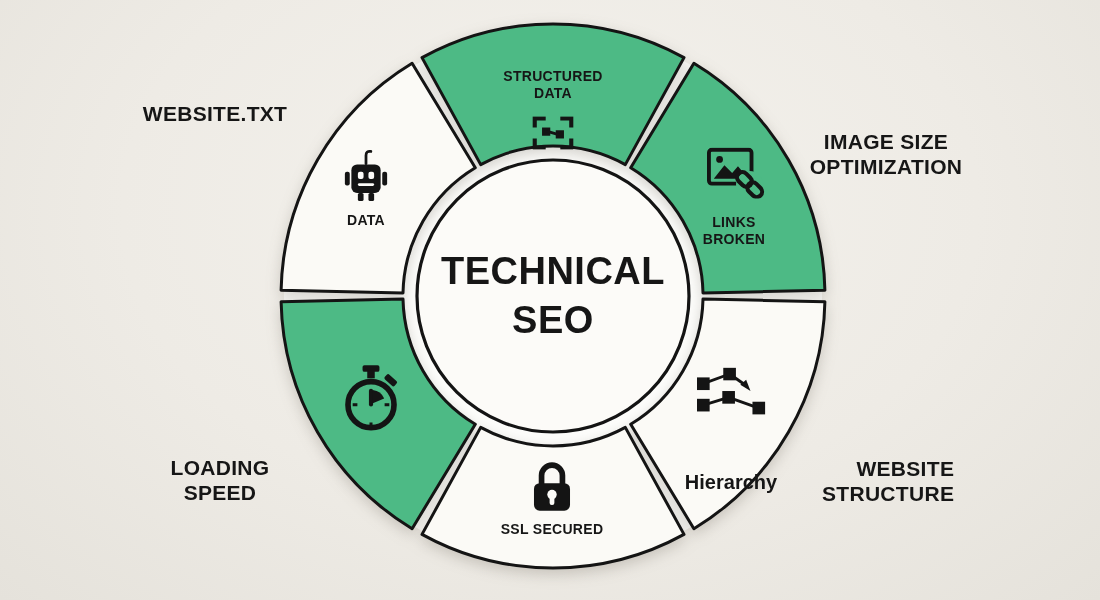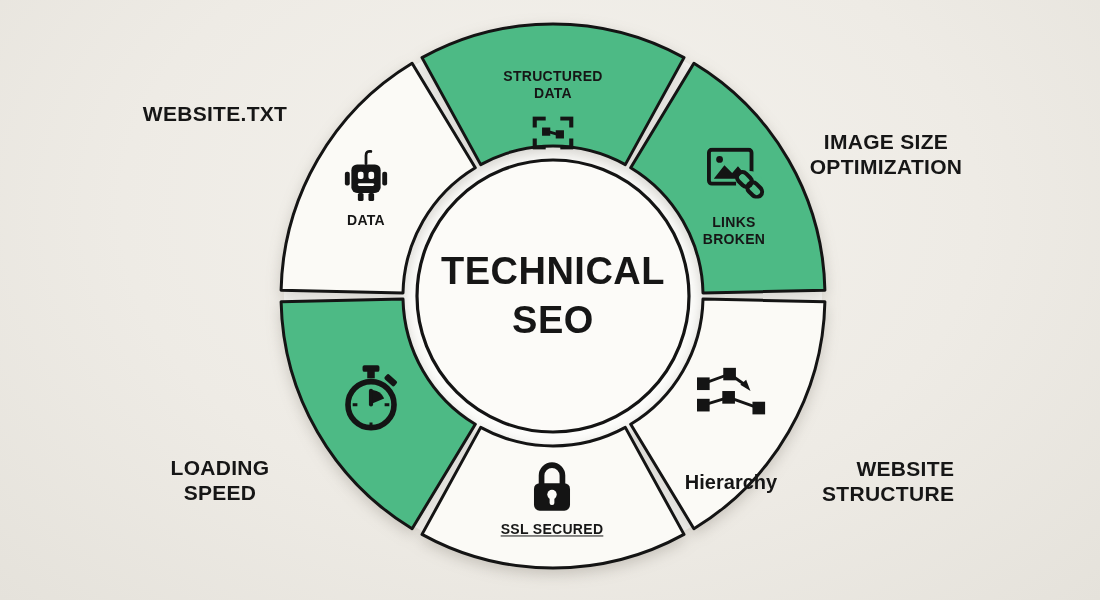--- a/index.html
+++ b/index.html
@@ -96,21 +96,21 @@
   <div class="label hier-label" style="left:731px;top:438px;">Hierarchy</div>
 
   <div class="icon" style="left:552px;top:487px;">
     <svg width="42" height="55" viewBox="0 0 44 58">
       <path d="M11 26 V17 a11 11 0 0 1 22 0 V26" fill="none" stroke="#141414" stroke-width="6"></path>
       <rect x="3" y="25" width="38" height="29" rx="6"></rect>
       <circle cx="22" cy="37" r="5" fill="#fcfbf8"></circle>
       <rect x="19.5" y="39" width="5" height="9" rx="2.2" fill="#fcfbf8"></rect>
     </svg>
   </div>
-  <div class="label inner-label" style="left:552px;top:530px;text-decoration:underline;">SSL SECURED</div>
+  <div class="label inner-label" style="left:552px;top:530px;">SSL SECURED</div>
 
   <div class="icon" style="left:371px;top:399px;">
     <svg width="62" height="68" viewBox="0 0 66 72">
       <rect x="24" y="0" width="18" height="7" rx="2"></rect>
       <rect x="29" y="6" width="8" height="8"></rect>
       <g transform="rotate(42 54 16)">
           <rect x="47" y="12.5" width="14" height="7" rx="2"></rect>
         </g>
       <circle cx="33" cy="42" r="24.5" fill="none" stroke="#141414" stroke-width="6"></circle>
       <rect x="13.5" y="40.5" width="5" height="3.2"></rect>

